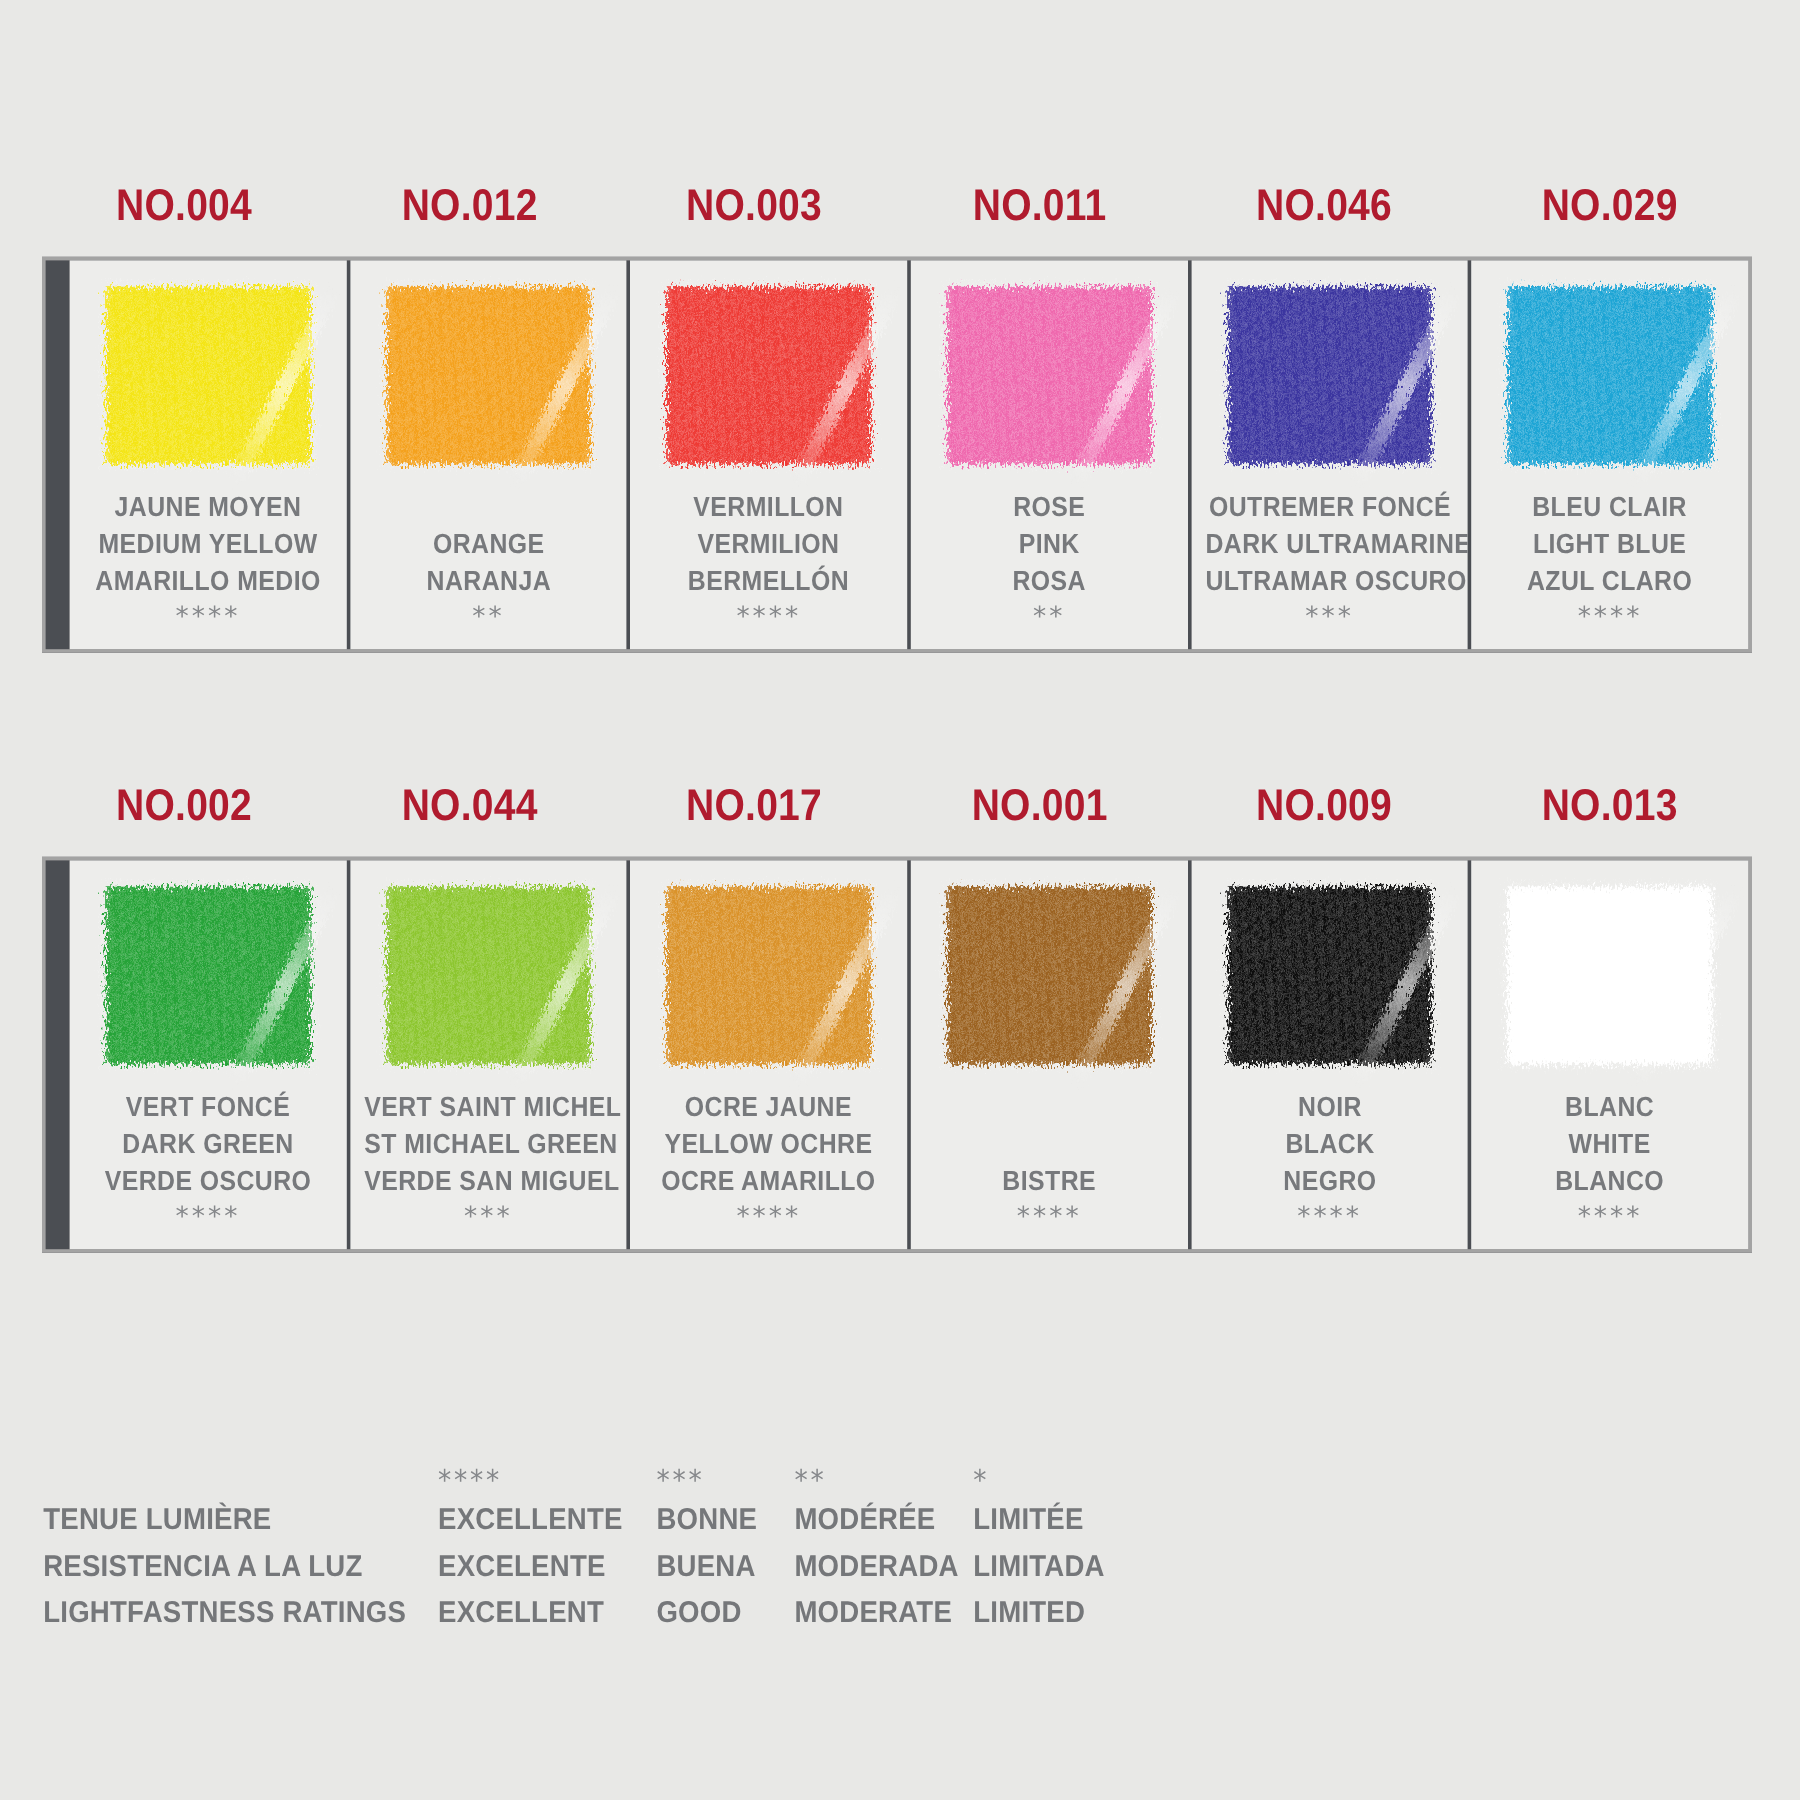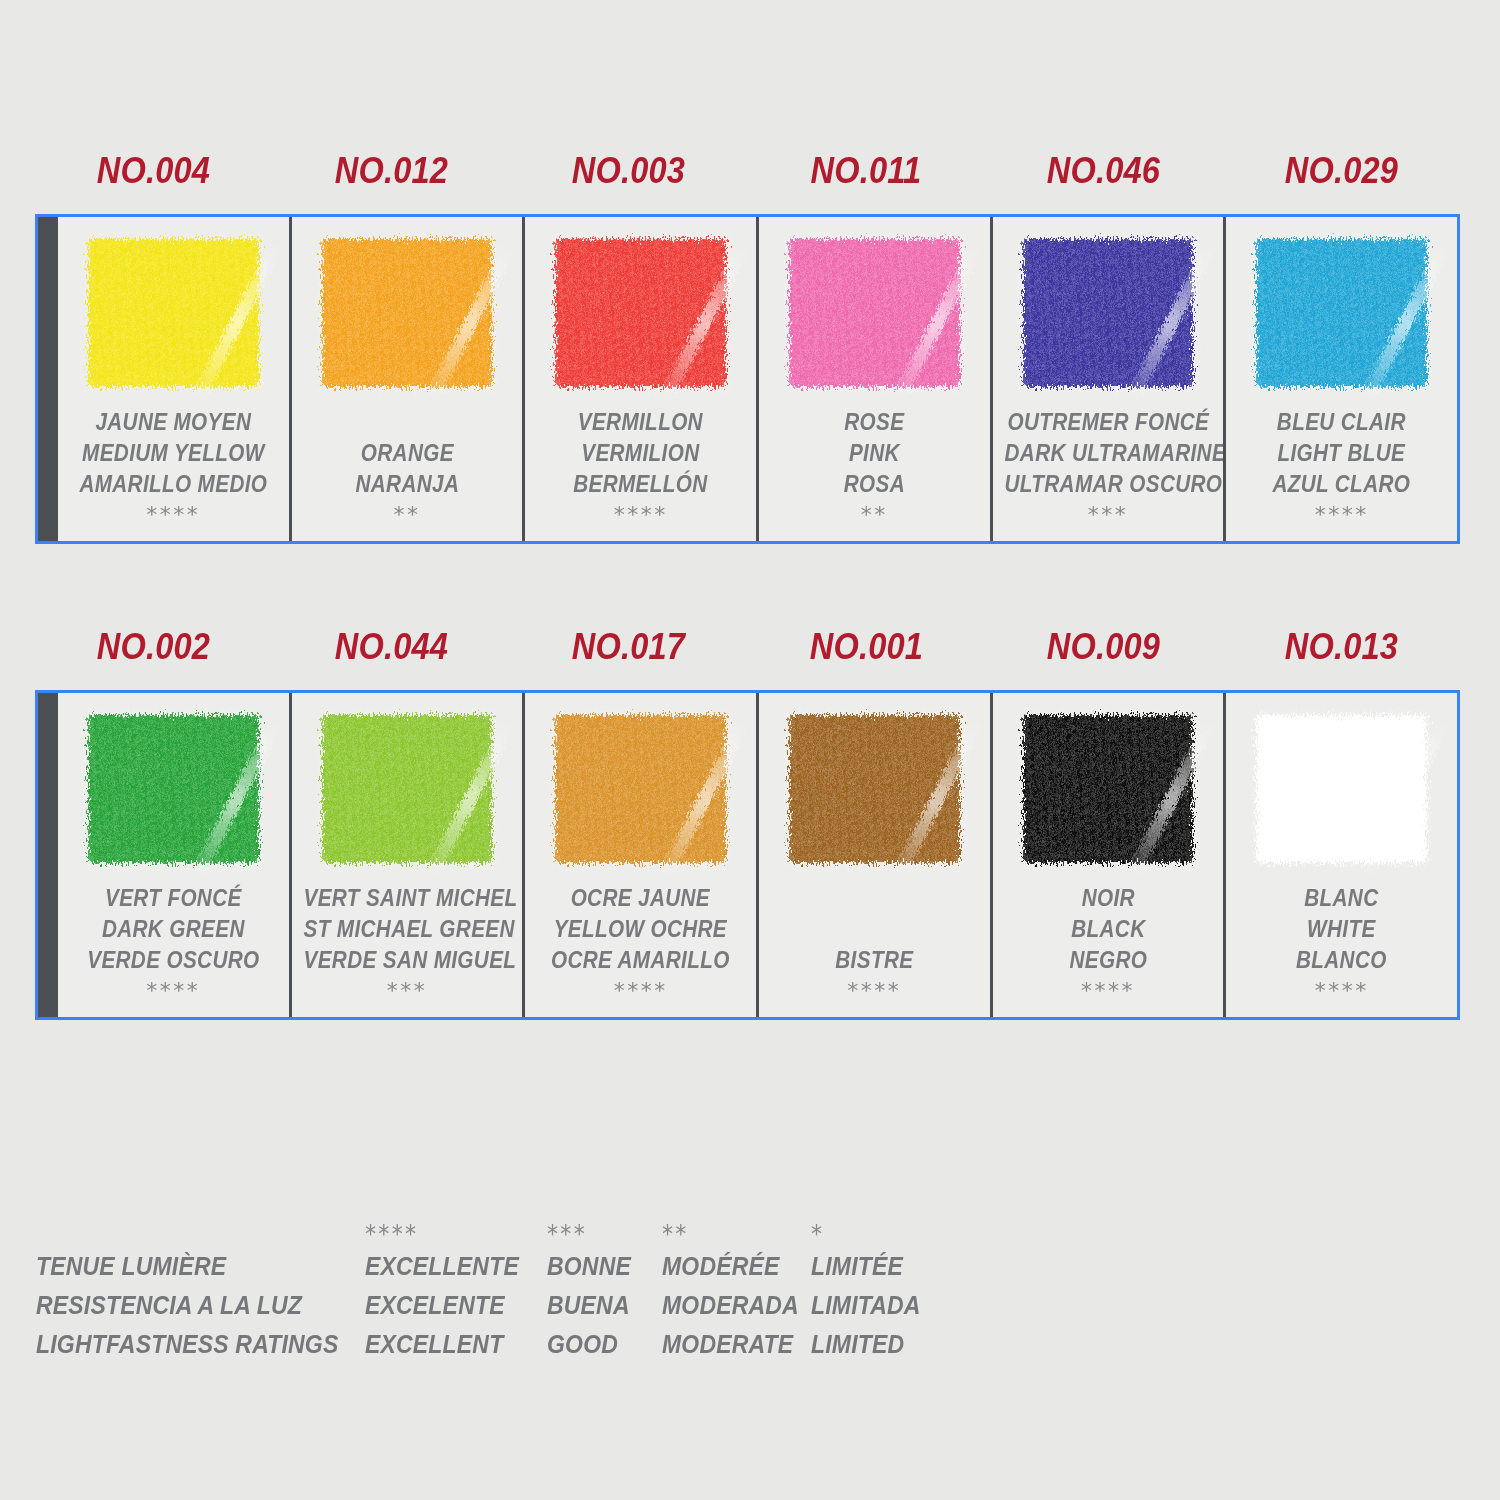--- a/index.html
+++ b/index.html
@@ -11,27 +11,26 @@
     font-family: "Liberation Sans", "DejaVu Sans", sans-serif;
     overflow: hidden;
     position: relative;
   }
 
   .sheet {
     width: 1332px;
     height: 1500px;
     position: relative;
     padding: 0;
-    font-style: italic;
   }
 
   
   .row-block { position: absolute; left: 35px; width: 1425px; }
   #row-0 { top: 152px; }
-  #row-1 { top: 628px; }
+  #row-1 { top: 652px; }
 
   .code-strip {
     display: flex;
     height: 62px;
     align-items: flex-start;
   }
   .code-cell {
     flex: 1 1 0;
     text-align: center;
   }
@@ -43,21 +42,21 @@
     letter-spacing: 0.2px;
     line-height: 1;
     transform: scaleX(0.88);
     transform-origin: center top;
     white-space: nowrap;
     font-family: "Liberation Sans Narrow", "Liberation Sans", sans-serif;
   }
 
   .grid {
     display: flex;
-    border: 3px solid #3b82f6;
+    border: 3px solid #a3a3a3;
     background: #4b4e53;
     gap: 3px;
     height: 330px;
     padding-left: 20px;
   }
   .cell {
     flex: 1 1 0;
     background: #ededeb;
     display: flex;
     flex-direction: column;

